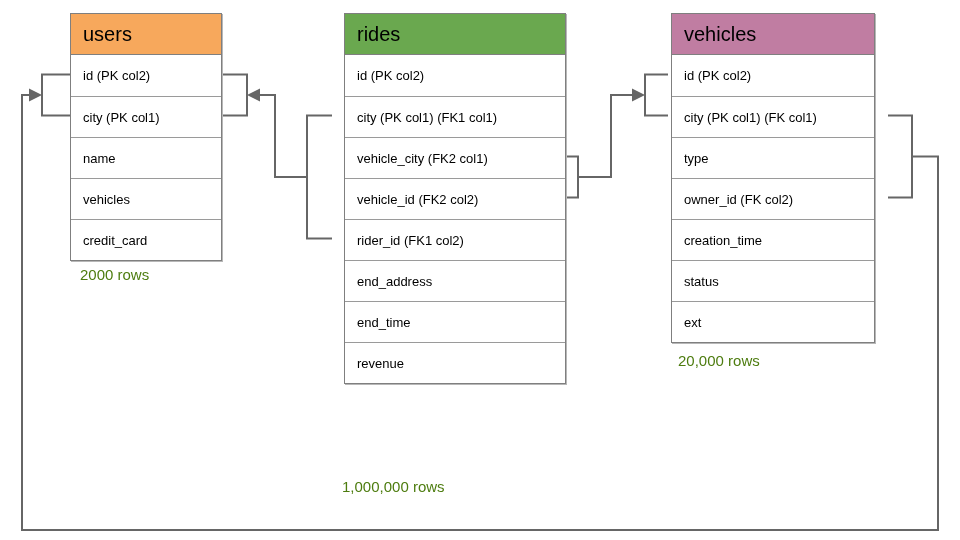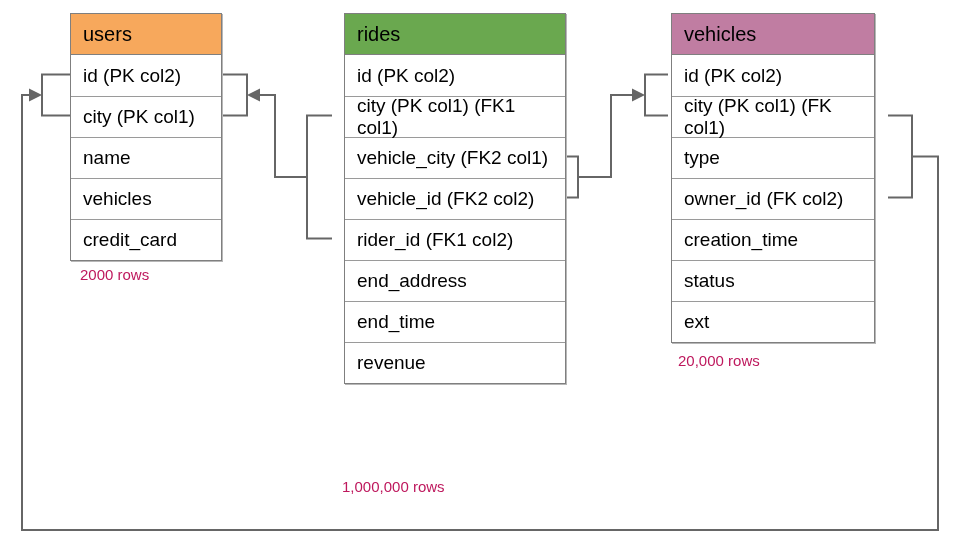--- a/index.html
+++ b/index.html
@@ -31,30 +31,30 @@
     font-size: 20px;
     color: #000000;
     border-bottom: 1px solid #7f7f7f;
     box-sizing: border-box;
   }
   .trow {
     height: 41px;
     display: flex;
     align-items: center;
     padding: 0 12px;
-    font-size: 19px;
+    font-size: 13px;
     color: #000000;
     box-sizing: border-box;
     background: #ffffff;
   }
   .trow + .trow { border-top: 1px solid #9a9a9a; }
   .rowcount {
     position: absolute;
     font-size: 15px;
-    color: #be185d;
+    color: #4d7c0f;
     white-space: nowrap;
   }
 </style>
 </head>
 <body>
 
 <div class="canvas">
 
   <svg class="connectors" viewBox="0 0 960 540" xmlns="http://www.w3.org/2000/svg">
 

